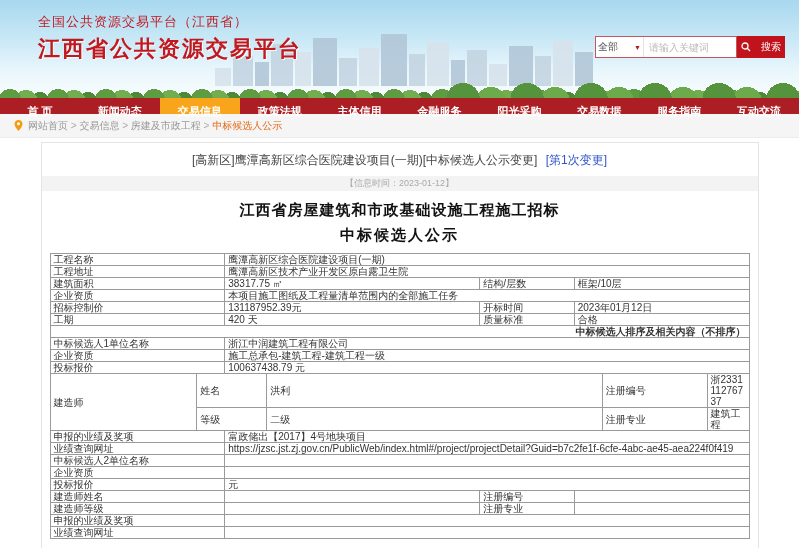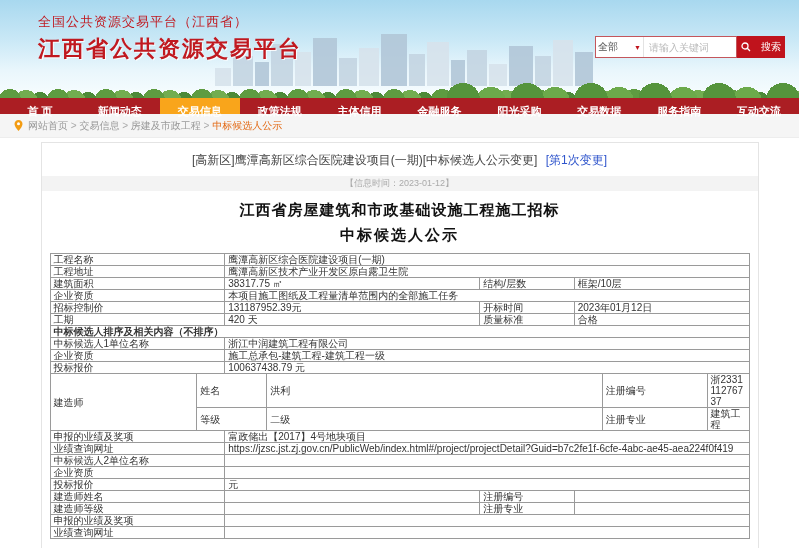--- a/index.html
+++ b/index.html
@@ -64,21 +64,21 @@
   .doc-h1 { margin-top:10px; text-align:center; color:#111;
     font:bold 15px "Liberation Serif","DejaVu Serif",serif; letter-spacing:1px; }
   .doc-h2 { margin-top:6px; text-align:center; color:#111;
     font:bold 15px "Liberation Serif","DejaVu Serif",serif; letter-spacing:2px; }
 
   
   table.ann { width:700px; margin:8px auto 0; border-collapse:collapse; table-layout:fixed; }
   table.ann td { border:1px solid #9a9a9a; font-size:10px; line-height:11px; height:11px;
     padding:0 3px; color:#333; word-break:break-all; vertical-align:middle; }
   td.b { font-weight:bold; }
-  td.c { text-align:left;margin-left:30px; }
+  td.c { text-align:right;margin-left:30px; }
 </style>
 </head>
 <body>
 
 <div class="hero">
   <div class="logo">
     <div class="logo-super">全国公共资源交易平台（江西省）</div>
     <div class="logo-title">江西省公共资源交易平台</div>
   </div>
 

